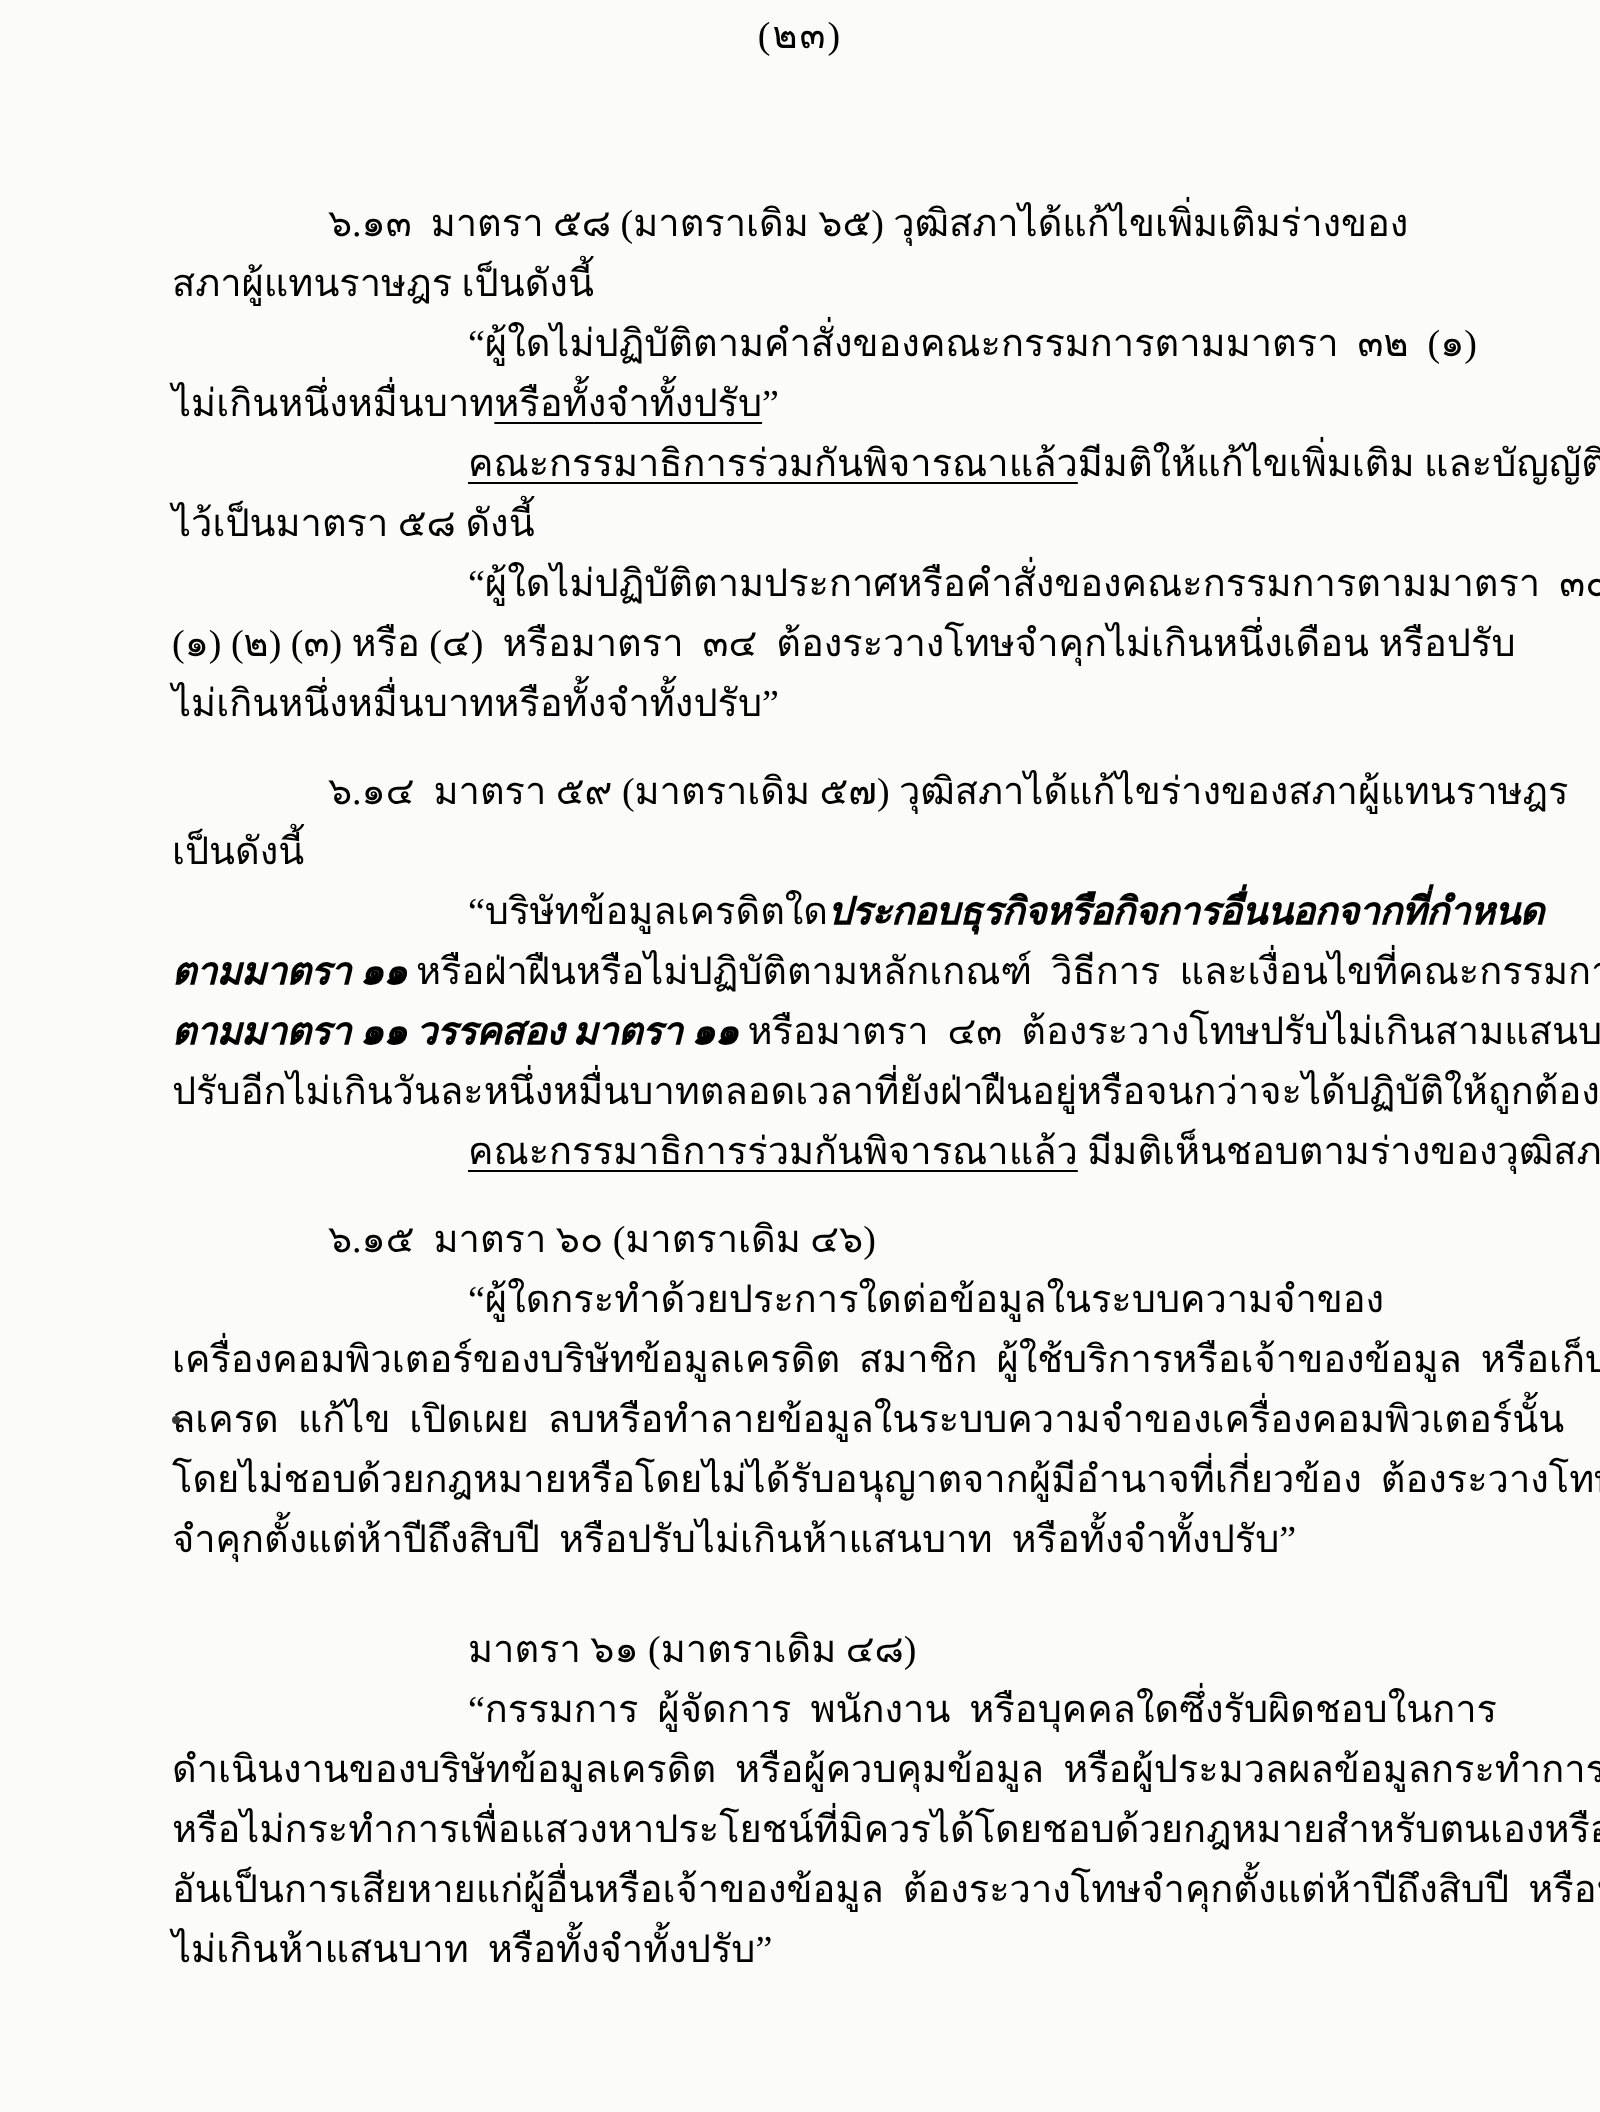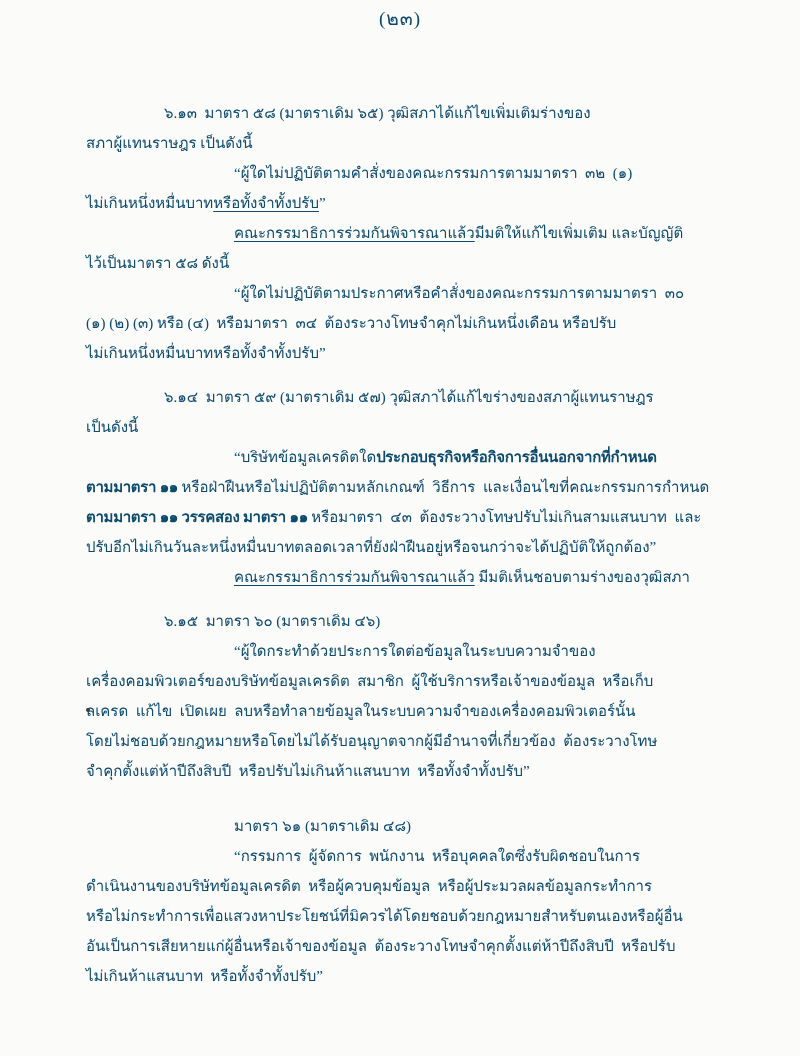--- a/index.html
+++ b/index.html
@@ -5,47 +5,47 @@
   html, body { margin: 0; padding: 0; }
   body {
     width: 800px; height: 1056px;
     background: #fbfbf9;
     font-family: "Liberation Serif", "DejaVu Serif", serif;
   }
   .page {
     position: relative;
     width: 800px; height: 1056px;
     background: #fbfbf9;
-    color: #0c4a6e;
+    color: #000000;
     overflow: hidden;
   }
   .page-number {
     padding-top: 6px;
     text-align: center;
     font-size: 19px;
     line-height: 26px;
     letter-spacing: 1px;
   }
   .lines {
     margin-top: 66px;
     padding-left: 86px;
     padding-right: 30px;
   }
   .line {
     height: 30px;
     line-height: 30px;
-    font-size: 15px;
+    font-size: 19px;
     white-space: pre;
   }
   .indent-0 { padding-left: 0; }
   .indent-1 { padding-left: 78px; }
   .indent-2 { padding-left: 148px; }
   .seg    { }
   .seg-u  { text-decoration: underline; text-underline-offset: 3px; }
-  .seg-it { font-weight: 600; letter-spacing: -0.3px; }
+  .seg-it { font-style: italic; font-weight: 600; letter-spacing: -0.3px; }
   .artifact-dot {
     position: absolute;
     left: 86px; top: 708px;
     width: 4px; height: 4px;
     background: #3a3a3a;
     border-radius: 50%;
   }
 </style>
 </head>
 <body>

